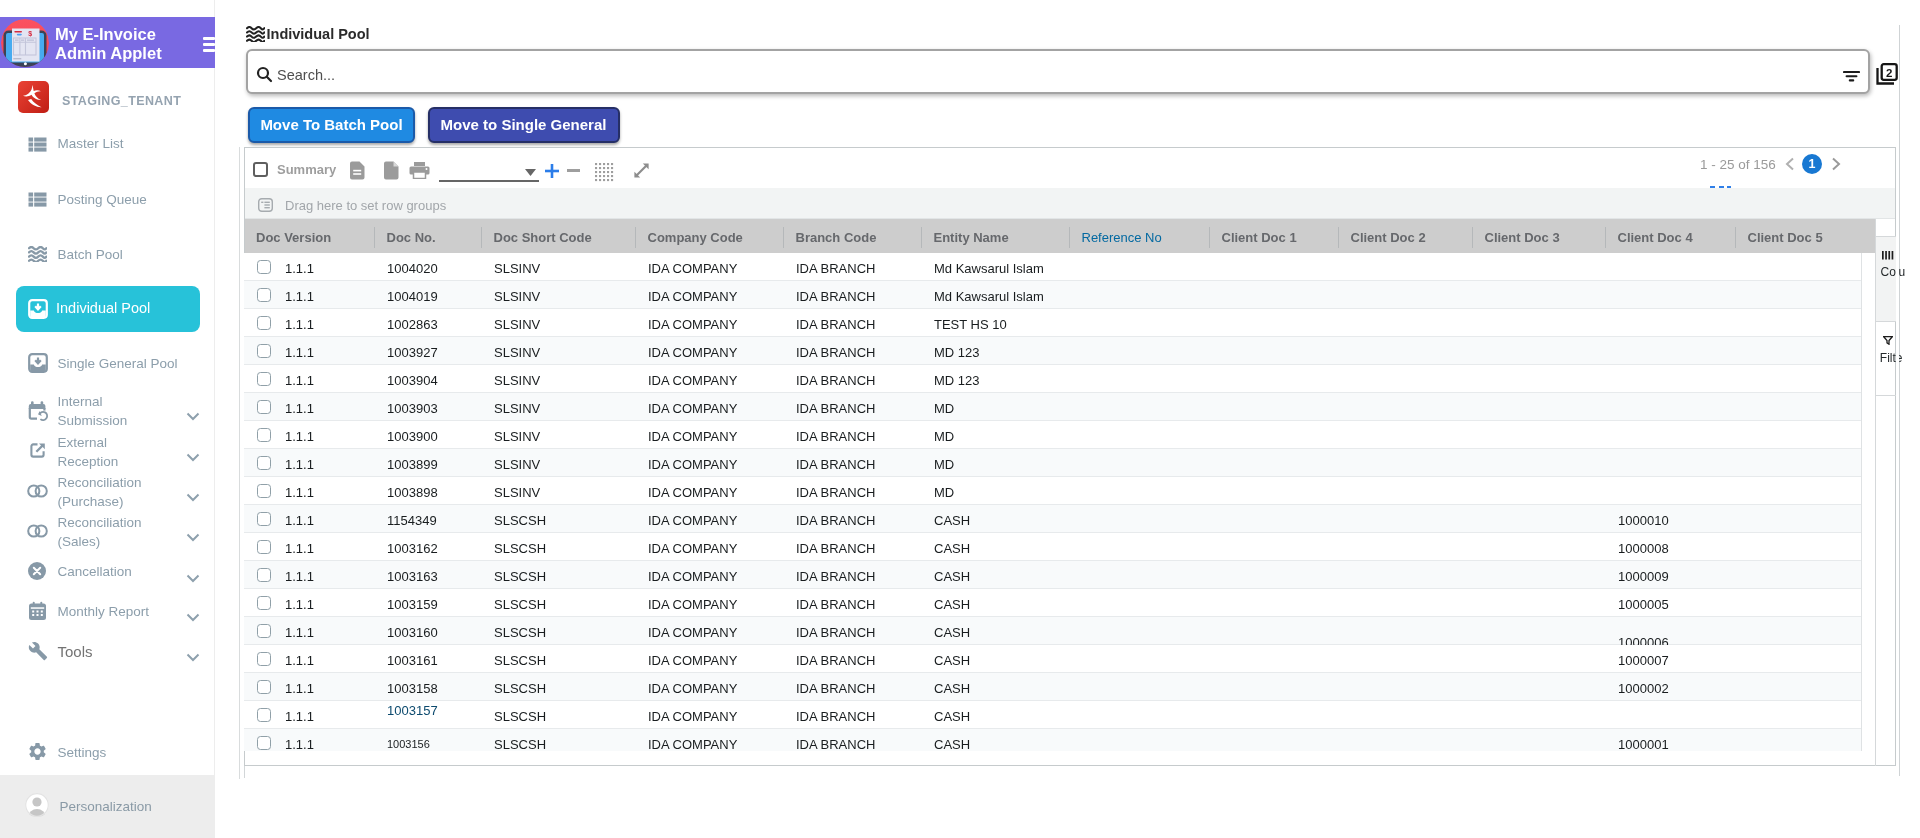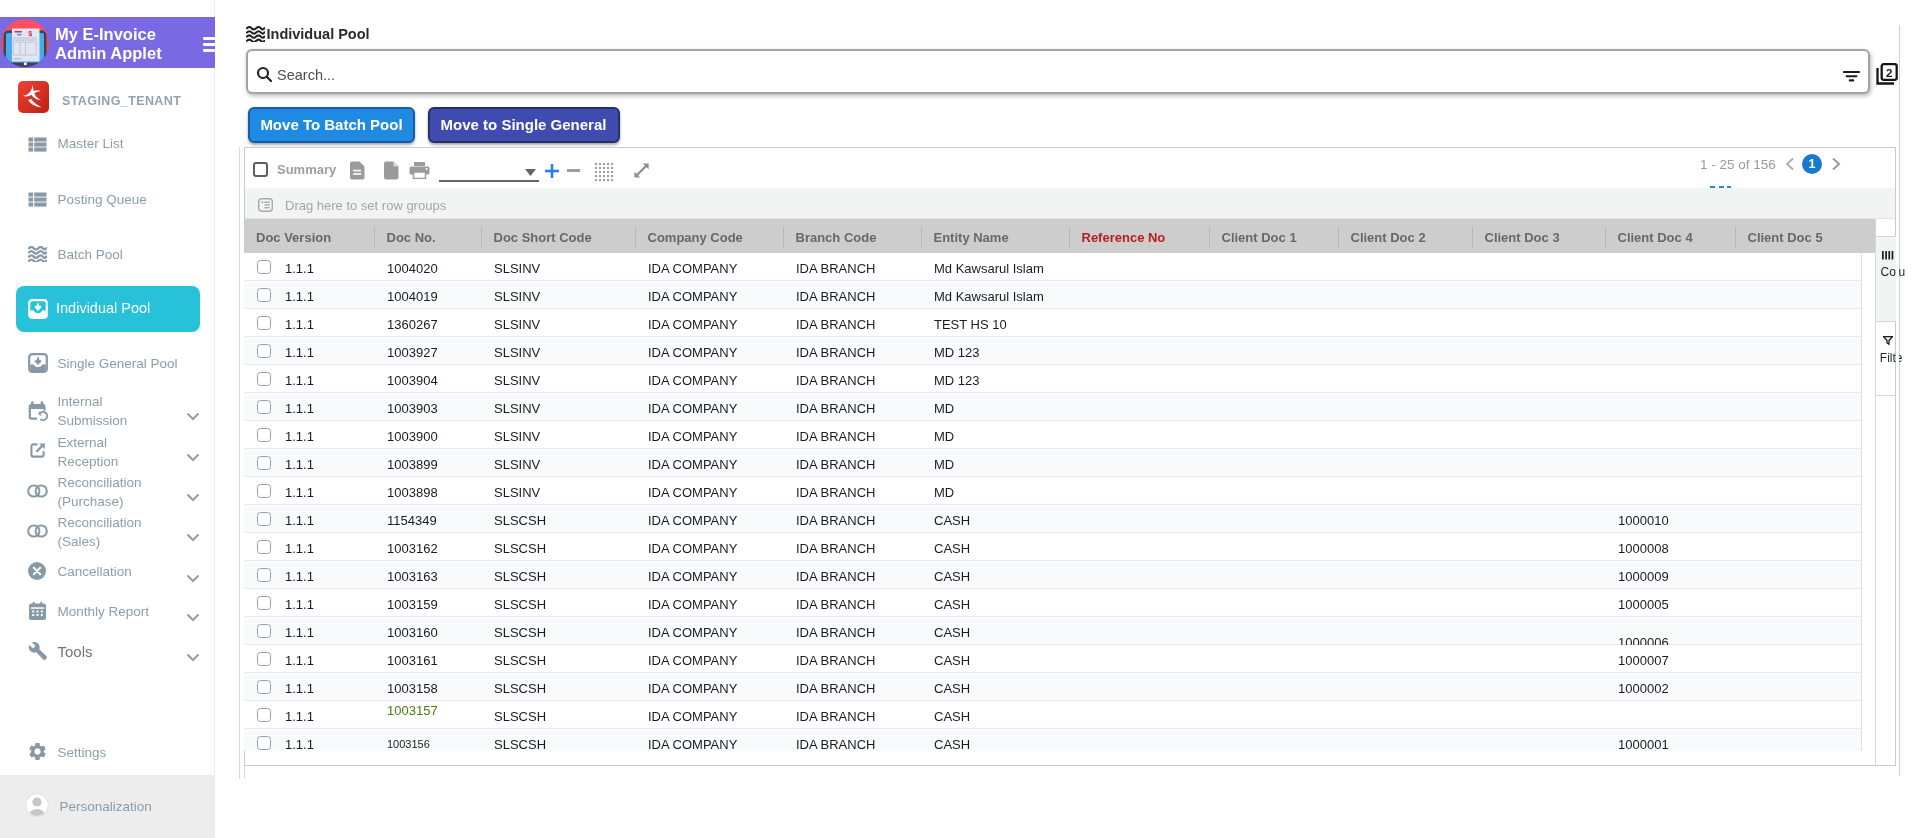--- a/index.html
+++ b/index.html
@@ -304,21 +304,21 @@
 <rect x="6.4" y="9" width="5.4" height="1.4" fill="#a6abaf"></rect>
 </svg>
 <div class="a txt" style="left:285px;top:198.5px;font-size:13px;color:#a2a6aa;line-height:13px;">Drag here to set row groups</div>
 <div class="a" style="left:244.5px;top:218.5px;width:1630.5px;height:34px;background:#cdcdcd;"></div>
 <div class="a txt" style="left:256.0px;top:230.5px;font-size:13px;font-weight:bold;color:#66686c;line-height:13px;">Doc Version</div>
 <div class="a txt" style="left:386.5px;top:230.5px;font-size:13px;font-weight:bold;color:#66686c;line-height:13px;">Doc No.</div>
 <div class="a txt" style="left:493.5px;top:230.5px;font-size:13px;font-weight:bold;color:#66686c;line-height:13px;">Doc Short Code</div>
 <div class="a txt" style="left:647.5px;top:230.5px;font-size:13px;font-weight:bold;color:#66686c;line-height:13px;">Company Code</div>
 <div class="a txt" style="left:795.5px;top:230.5px;font-size:13px;font-weight:bold;color:#66686c;line-height:13px;">Branch Code</div>
 <div class="a txt" style="left:933.5px;top:230.5px;font-size:13px;font-weight:bold;color:#66686c;line-height:13px;">Entity Name</div>
-<div class="a txt" style="left:1081.5px;top:230.5px;font-size:13px;font-weight:bold;color:#b91c1c;line-height:13px;">Reference No</div>
+<div class="a txt" style="left:1081.5px;top:230.5px;font-size:13px;font-weight:normal;color:#0369a1;line-height:13px;">Reference No</div>
 <div class="a txt" style="left:1221.5px;top:230.5px;font-size:13px;font-weight:bold;color:#66686c;line-height:13px;">Client Doc 1</div>
 <div class="a txt" style="left:1350.5px;top:230.5px;font-size:13px;font-weight:bold;color:#66686c;line-height:13px;">Client Doc 2</div>
 <div class="a txt" style="left:1484.5px;top:230.5px;font-size:13px;font-weight:bold;color:#66686c;line-height:13px;">Client Doc 3</div>
 <div class="a txt" style="left:1617.5px;top:230.5px;font-size:13px;font-weight:bold;color:#66686c;line-height:13px;">Client Doc 4</div>
 <div class="a txt" style="left:1747.5px;top:230.5px;font-size:13px;font-weight:bold;color:#66686c;line-height:13px;">Client Doc 5</div>
 <div class="a" style="left:374px;top:227px;width:1px;height:21px;background:#b5b8ba;"></div>
 <div class="a" style="left:481px;top:227px;width:1px;height:21px;background:#b5b8ba;"></div>
 <div class="a" style="left:635px;top:227px;width:1px;height:21px;background:#b5b8ba;"></div>
 <div class="a" style="left:783px;top:227px;width:1px;height:21px;background:#b5b8ba;"></div>
 <div class="a" style="left:921px;top:227px;width:1px;height:21px;background:#b5b8ba;"></div>
@@ -341,21 +341,21 @@
 <div class="a" style="left:13.5px;top:35px;width:14px;height:14px;border:1.5px solid #90a0a8;border-radius:3.5px;background:#fff;"></div>
 <div class="a txt" style="left:41.5px;top:37px;font-size:13px;color:#191d1f;line-height:13px;">1.1.1</div>
 <div class="a txt" style="left:143.5px;top:37px;font-size:13px;color:#191d1f;line-height:13px;">1004019</div>
 <div class="a txt" style="left:250.5px;top:37px;font-size:13px;color:#191d1f;line-height:13px;">SLSINV</div>
 <div class="a txt" style="left:404.5px;top:37px;font-size:13px;color:#191d1f;line-height:13px;">IDA COMPANY</div>
 <div class="a txt" style="left:552.5px;top:37px;font-size:13px;color:#191d1f;line-height:13px;">IDA BRANCH</div>
 <div class="a txt" style="left:690.5px;top:37px;font-size:13px;color:#191d1f;line-height:13px;">Md Kawsarul Islam</div>
 <div class="a" style="left:0;top:56px;width:1617px;height:28px;background:#ffffff;border-bottom:1px solid #e7eaec;"></div>
 <div class="a" style="left:13.5px;top:63px;width:14px;height:14px;border:1.5px solid #90a0a8;border-radius:3.5px;background:#fff;"></div>
 <div class="a txt" style="left:41.5px;top:65px;font-size:13px;color:#191d1f;line-height:13px;">1.1.1</div>
-<div class="a txt" style="left:143.5px;top:65px;font-size:13px;color:#191d1f;line-height:13px;">1360267</div>
+<div class="a txt" style="left:143.5px;top:65px;font-size:13px;color:#191d1f;line-height:13px;">1002863</div>
 <div class="a txt" style="left:250.5px;top:65px;font-size:13px;color:#191d1f;line-height:13px;">SLSINV</div>
 <div class="a txt" style="left:404.5px;top:65px;font-size:13px;color:#191d1f;line-height:13px;">IDA COMPANY</div>
 <div class="a txt" style="left:552.5px;top:65px;font-size:13px;color:#191d1f;line-height:13px;">IDA BRANCH</div>
 <div class="a txt" style="left:690.5px;top:65px;font-size:13px;color:#191d1f;line-height:13px;">TEST HS 10</div>
 <div class="a" style="left:0;top:84px;width:1617px;height:28px;background:#f8fafb;border-bottom:1px solid #e7eaec;"></div>
 <div class="a" style="left:13.5px;top:91px;width:14px;height:14px;border:1.5px solid #90a0a8;border-radius:3.5px;background:#fff;"></div>
 <div class="a txt" style="left:41.5px;top:93px;font-size:13px;color:#191d1f;line-height:13px;">1.1.1</div>
 <div class="a txt" style="left:143.5px;top:93px;font-size:13px;color:#191d1f;line-height:13px;">1003927</div>
 <div class="a txt" style="left:250.5px;top:93px;font-size:13px;color:#191d1f;line-height:13px;">SLSINV</div>
 <div class="a txt" style="left:404.5px;top:93px;font-size:13px;color:#191d1f;line-height:13px;">IDA COMPANY</div>
@@ -460,21 +460,21 @@
 <div class="a txt" style="left:41.5px;top:429px;font-size:13px;color:#191d1f;line-height:13px;">1.1.1</div>
 <div class="a txt" style="left:143.5px;top:429px;font-size:13px;color:#191d1f;line-height:13px;">1003158</div>
 <div class="a txt" style="left:250.5px;top:429px;font-size:13px;color:#191d1f;line-height:13px;">SLSCSH</div>
 <div class="a txt" style="left:404.5px;top:429px;font-size:13px;color:#191d1f;line-height:13px;">IDA COMPANY</div>
 <div class="a txt" style="left:552.5px;top:429px;font-size:13px;color:#191d1f;line-height:13px;">IDA BRANCH</div>
 <div class="a txt" style="left:690.5px;top:429px;font-size:13px;color:#191d1f;line-height:13px;">CASH</div>
 <div class="a txt" style="left:1374.5px;top:429px;font-size:13px;color:#191d1f;line-height:13px;">1000002</div>
 <div class="a" style="left:0;top:448px;width:1617px;height:28px;background:#ffffff;border-bottom:1px solid #e7eaec;"></div>
 <div class="a" style="left:13.5px;top:455px;width:14px;height:14px;border:1.5px solid #90a0a8;border-radius:3.5px;background:#fff;"></div>
 <div class="a txt" style="left:41.5px;top:457px;font-size:13px;color:#191d1f;line-height:13px;">1.1.1</div>
-<div class="a txt" style="left:143.5px;top:451px;font-size:13px;color:#4d7c0f;line-height:13px;">1003157</div>
+<div class="a txt" style="left:143.5px;top:451px;font-size:13px;color:#0c4a6e;line-height:13px;">1003157</div>
 <div class="a txt" style="left:250.5px;top:457px;font-size:13px;color:#191d1f;line-height:13px;">SLSCSH</div>
 <div class="a txt" style="left:404.5px;top:457px;font-size:13px;color:#191d1f;line-height:13px;">IDA COMPANY</div>
 <div class="a txt" style="left:552.5px;top:457px;font-size:13px;color:#191d1f;line-height:13px;">IDA BRANCH</div>
 <div class="a txt" style="left:690.5px;top:457px;font-size:13px;color:#191d1f;line-height:13px;">CASH</div>
 <div class="a" style="left:0;top:476px;width:1617px;height:28px;background:#f8fafb;border-bottom:1px solid #e7eaec;"></div>
 <div class="a" style="left:13.5px;top:483px;width:14px;height:14px;border:1.5px solid #90a0a8;border-radius:3.5px;background:#fff;"></div>
 <div class="a txt" style="left:41.5px;top:485px;font-size:13px;color:#191d1f;line-height:13px;">1.1.1</div>
 <div class="a txt" style="left:143.5px;top:485px;font-size:11px;color:#191d1f;line-height:13px;">1003156</div>
 <div class="a txt" style="left:250.5px;top:485px;font-size:13px;color:#191d1f;line-height:13px;">SLSCSH</div>
 <div class="a txt" style="left:404.5px;top:485px;font-size:13px;color:#191d1f;line-height:13px;">IDA COMPANY</div>

